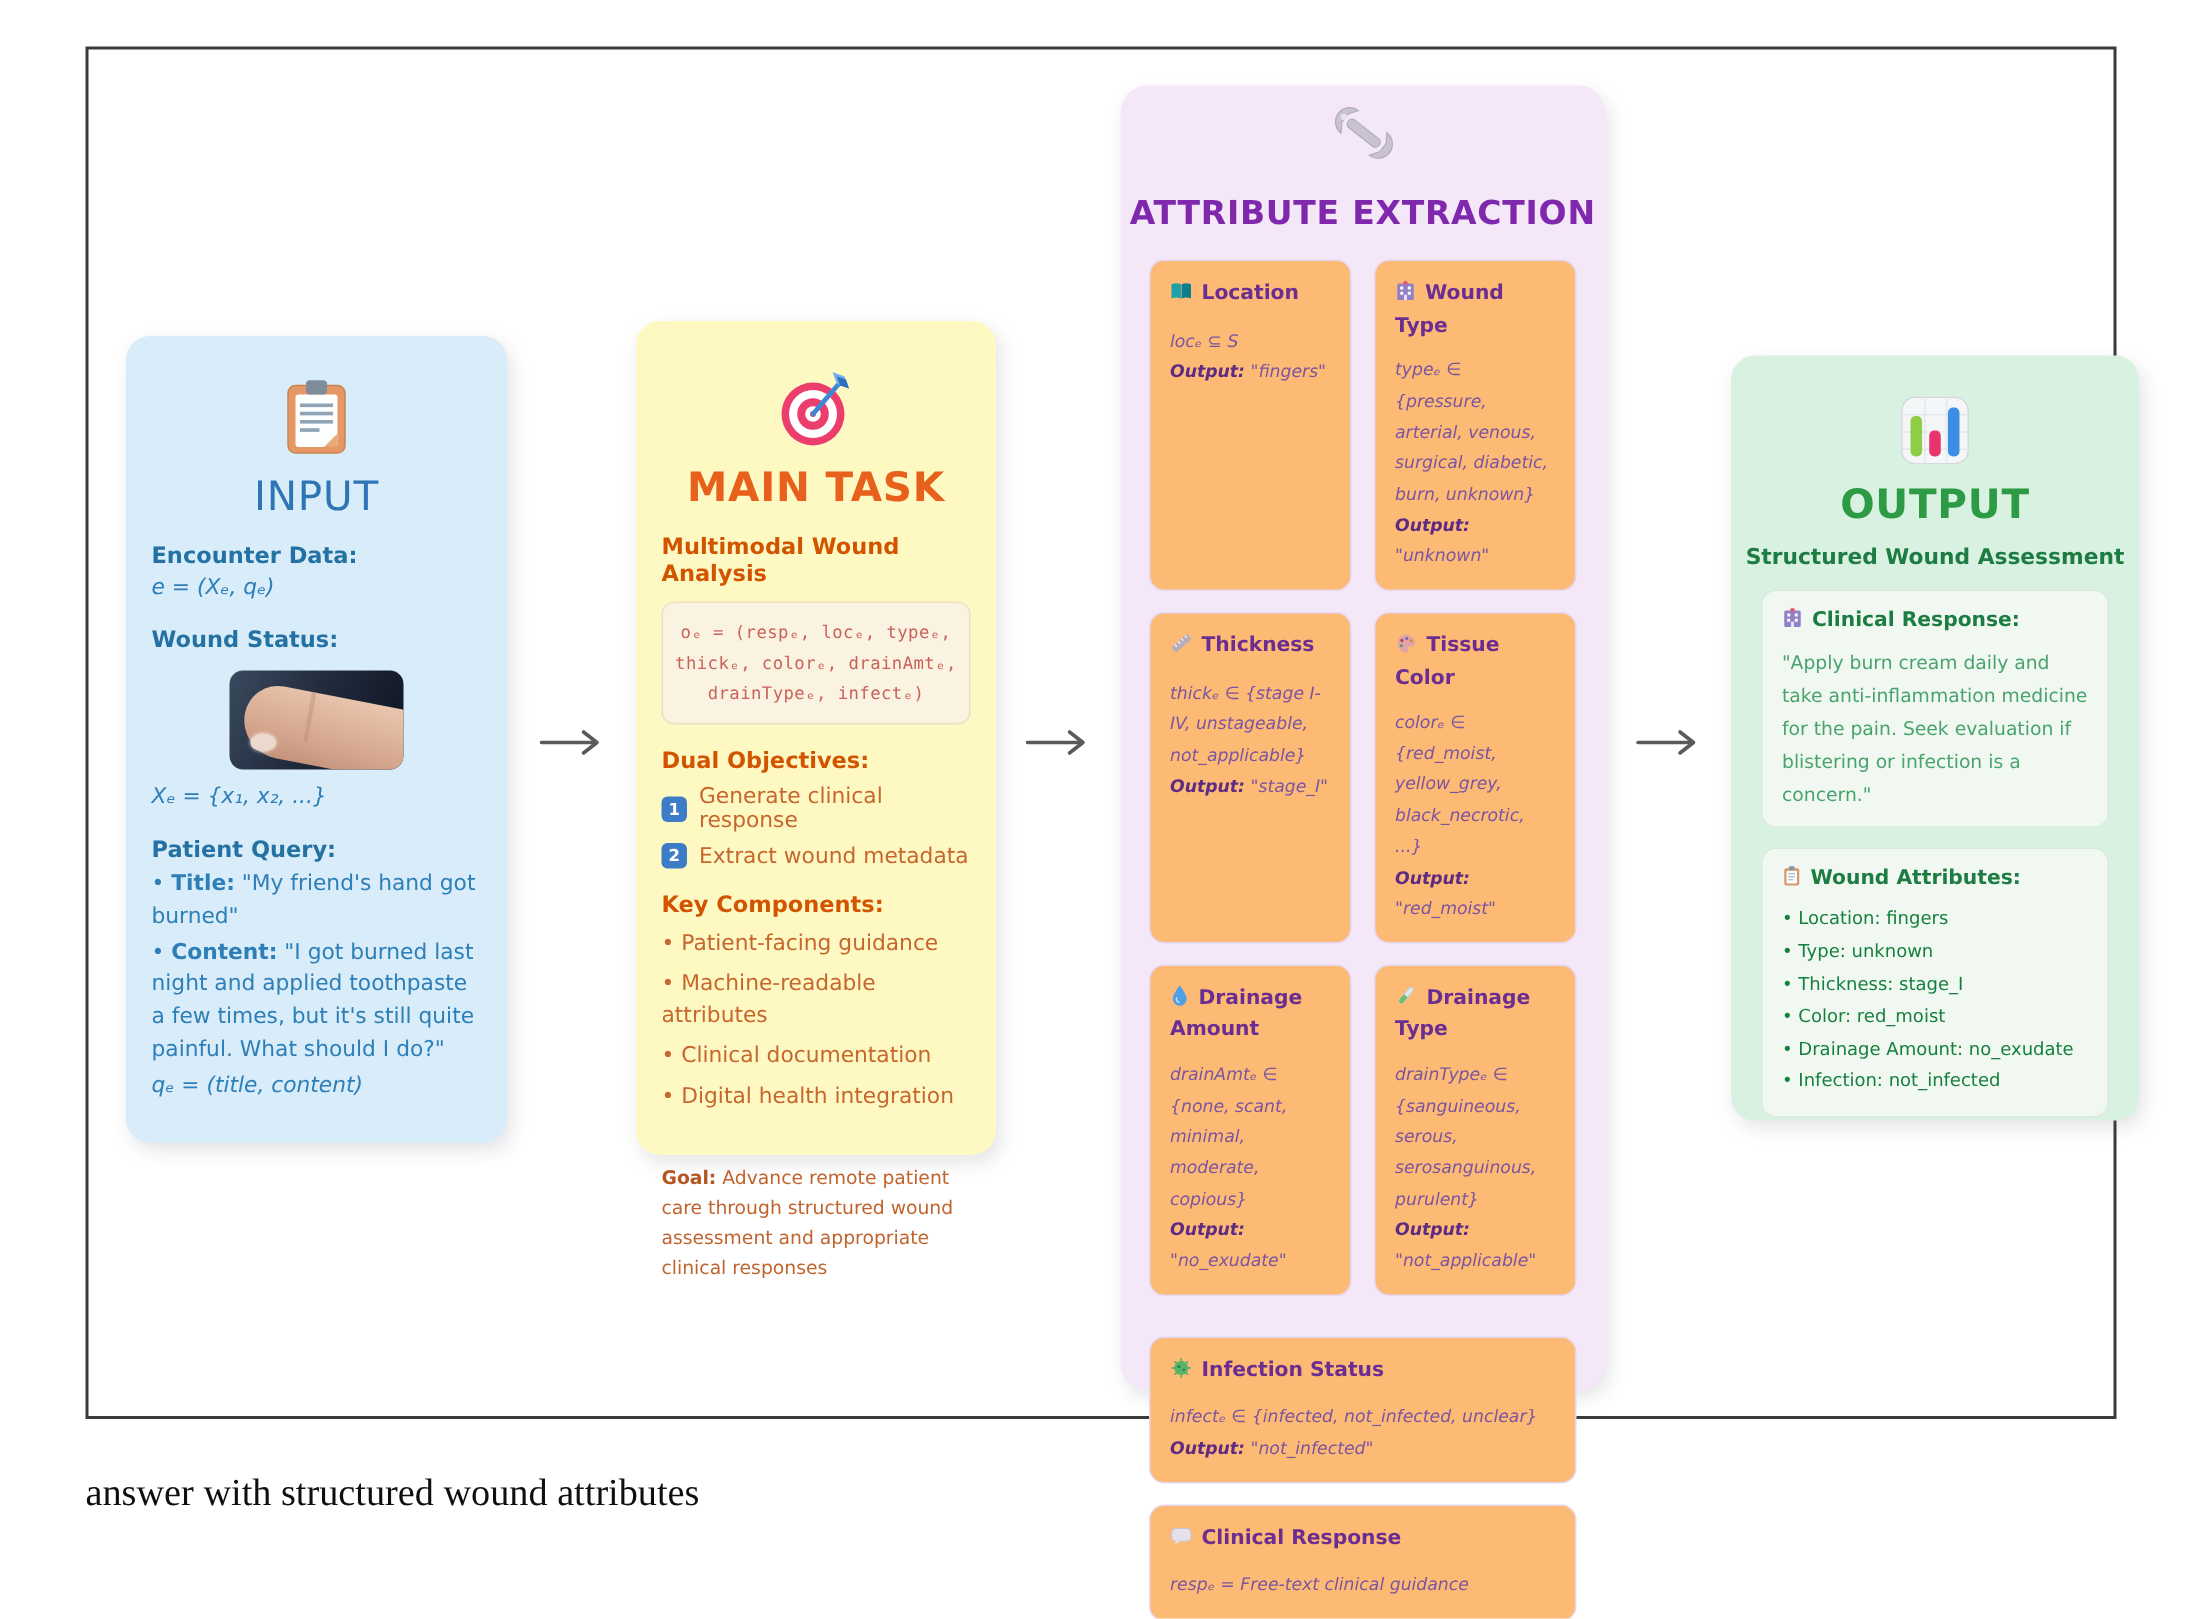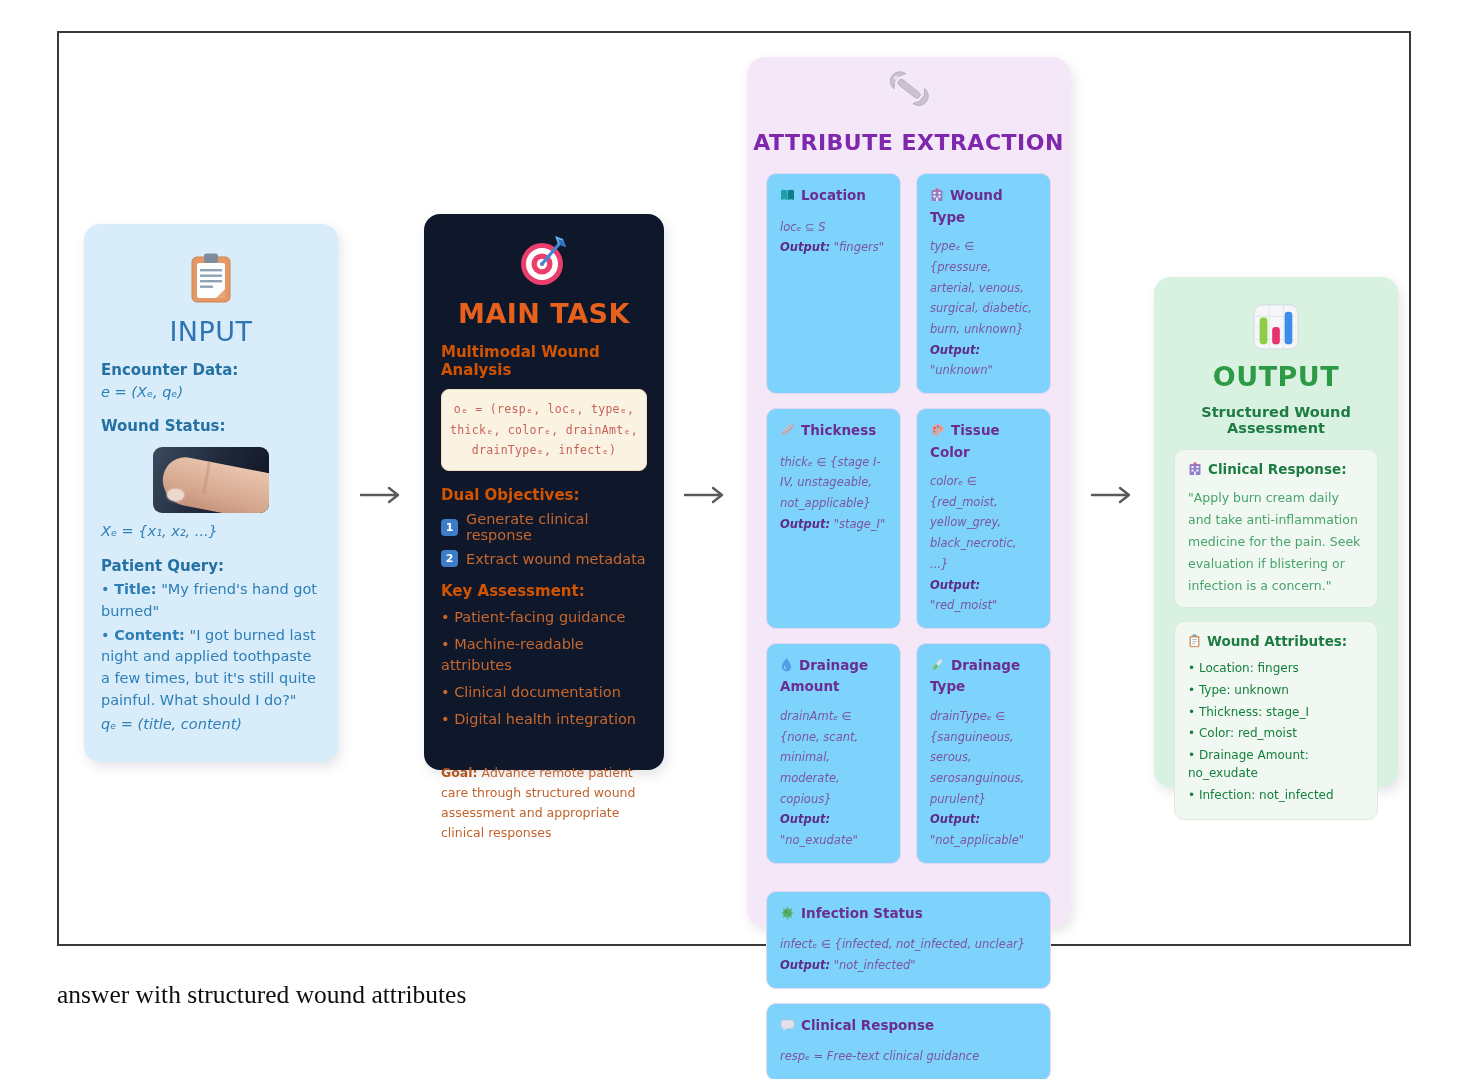--- a/index.html
+++ b/index.html
@@ -17,47 +17,47 @@
   .blue-label{color:#2471a3;font-weight:bold;font-size:15px;margin-top:12px;}
   .formula{font-style:italic;}
   .wound-img{position:relative;width:116px;height:66px;margin:9px auto 8px;border-radius:9px;overflow:hidden;background:linear-gradient(115deg,#3a4a5e 0%,#222c3e 45%,#0d1220 100%);}
   .finger{position:absolute;left:10px;top:6px;width:140px;height:48px;border-radius:26px 14px 14px 30px;background:linear-gradient(185deg,#ecc9b2,#d6a78f 65%,#c39079);transform:rotate(11deg);transform-origin:left center;}
   .finger-crease{position:absolute;left:52px;top:14px;width:3px;height:34px;background:rgba(190,140,115,.45);border-radius:2px;transform:rotate(10deg);}
   .nail{position:absolute;left:14px;top:42px;width:17px;height:12px;border-radius:50%;background:#ead9cc;box-shadow:0 0 3px rgba(255,255,255,.8);}
   .query-line{margin:2px 0;}
   .bullet::before{content:"• ";}
 
   
-  .main-panel{left:365px;top:181px;width:240px;height:556px;background:#0f172a;padding-top:20px;box-sizing:border-box;}
+  .main-panel{left:365px;top:181px;width:240px;height:556px;background:#fef9c3;padding-top:32px;box-sizing:border-box;}
   .main-title{text-align:center;color:#e8611c;font-size:27px;font-weight:bold;letter-spacing:.5px;margin:10px 0 14px;}
   .main-body{padding:0 17px;}
   .main-sub{color:#d35400;font-weight:bold;font-size:15px;margin:6px 0 10px;}
   .code-block{background:#fbf3e1;border:1px solid #f1dfc1;border-radius:8px;padding:9px 5px;font-family:"DejaVu Sans Mono","DejaVu Sans",monospace;font-size:11.5px;color:#c9625a;text-align:center;line-height:1.8;letter-spacing:.3px;}
   .orange-label{color:#d35400;font-weight:bold;font-size:15px;margin:15px 0 5px;}
   .objective-row{display:flex;gap:8px;align-items:center;color:#c7672e;font-size:14.5px;margin:7px 0;}
   .num-badge{flex:0 0 auto;width:17px;height:17px;background:#3d7dc8;color:#fff;border-radius:4px;font-size:11px;font-weight:bold;display:flex;align-items:center;justify-content:center;}
   .component-item{color:#c7672e;font-size:14.5px;margin:7px 0;line-height:1.4;}
   .component-item::before{content:"• ";}
   .goal-text{font-size:12.5px;color:#c0632c;line-height:1.6;margin-top:33px;}
   .goal-text b{color:#b4541f;}
 
   
   .attr-panel{left:688px;top:24px;width:323px;height:870px;background:#f3e7f8;border-radius:18px;padding-top:7px;box-sizing:border-box;}
   .attr-title{text-align:center;color:#8028ad;font-weight:bold;font-size:22px;letter-spacing:.5px;margin:16px 0 18px;}
   .cards-grid{display:grid;grid-template-columns:1fr 1fr;gap:14px 15px;padding:0 19px;}
-  .attr-card{background:#7dd3fc;border:1px solid #e7d6f1;border-radius:10px;padding:12px 13px;box-sizing:border-box;}
+  .attr-card{background:#fdba74;border:1px solid #e7d6f1;border-radius:10px;padding:12px 13px;box-sizing:border-box;}
   .attr-card.full{grid-column:1 / -1;}
   .attr-card.gap-top{margin-top:13px;}
   .card-title{color:#6b2d91;font-weight:bold;font-size:13.5px;line-height:1.45;margin-bottom:9px;}
   .card-title .ci{display:inline-block;vertical-align:-2px;margin-right:6px;}
   .card-body{color:#7c55a0;font-size:11.5px;font-style:italic;line-height:1.8;}
   .olabel{font-weight:bold;color:#5d2b82;}
 
   
-  .output-panel{left:1095px;top:204px;width:244px;height:510px;background:#d9f1e1;padding-top:26px;box-sizing:border-box;margin-top:40px;}
+  .output-panel{left:1095px;top:204px;width:272px;height:510px;background:#d9f1e1;padding-top:26px;box-sizing:border-box;}
   .output-title{text-align:center;color:#2d9b45;font-size:27px;font-weight:bold;letter-spacing:.5px;margin:10px 0 12px;}
   .output-sub{text-align:center;color:#1d7c42;font-weight:bold;font-size:14.5px;margin:0 0 13px;}
   .out-card{background:#f0f8f1;border:1px solid #dbeadb;border-radius:10px;margin:0 20px 13px;padding:11px 13px;}
   .out-card-title{color:#1d7c42;font-weight:bold;font-size:13.5px;margin-bottom:8px;}
   .out-card-title .ci{display:inline-block;vertical-align:-2px;margin-right:6px;}
   .out-card-text{color:#48a36c;font-size:12.5px;line-height:1.75;}
   .out-attr-item{color:#15803d;font-size:12px;line-height:1.55;margin:3px 0;}
   .out-attr-item::before{content:"• ";}
 
   
@@ -125,21 +125,21 @@
       <div class="code-block">oₑ = (respₑ, locₑ, typeₑ, thickₑ, colorₑ, drainAmtₑ, drainTypeₑ, infectₑ)</div>
       <div class="orange-label">Dual Objectives:</div>
       <div class="objective-row">
         <span class="num-badge">1</span>
         <span>Generate clinical response</span>
       </div>
       <div class="objective-row">
         <span class="num-badge">2</span>
         <span>Extract wound metadata</span>
       </div>
-      <div class="orange-label">Key Assessment:</div>
+      <div class="orange-label">Key Components:</div>
       <div class="component-item">Patient-facing guidance</div>
       <div class="component-item">Machine-readable attributes</div>
       <div class="component-item">Clinical documentation</div>
       <div class="component-item">Digital health integration</div>
       <div class="goal-text"><b>Goal:</b><span> Advance remote patient care through structured wound assessment and appropriate clinical responses</span></div>
     </div>
   </div>
 
   <div class="arrow" style="left:623px;">
     <svg width="46" height="24" viewBox="0 0 46 24">

